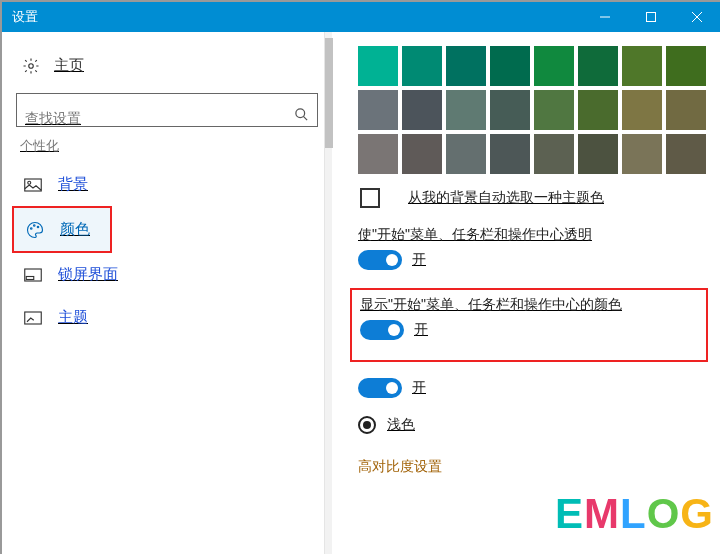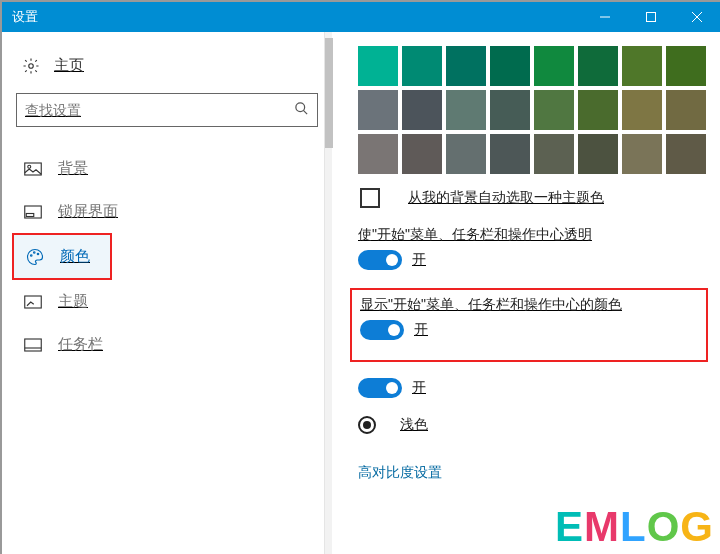--- a/index.html
+++ b/index.html
@@ -4,46 +4,46 @@
 <style>
   * { box-sizing: border-box; margin: 0; padding: 0; font-family: "Microsoft YaHei", "Segoe UI", sans-serif; }
   html, body { width: 720px; height: 554px; overflow: hidden; background: #fff; border: 1px solid #999; }
   .titlebar { height: 30px; background: #008dd3; color: #fff; display: flex; align-items: center; padding-left: 10px; font-size: 13px; }
   .titlebar .spacer { flex: 1; }
   .titlebar .winbtn { width: 46px; height: 30px; display: flex; align-items: center; justify-content: center; color: #fff; font-size: 12px; }
   .titlebar .winbtn.close { width: 46px; }
   .body { display: flex; height: calc(100% - 30px); text-decoration: underline; }
   .sidebar { width: 330px; padding: 18px 10px 0 10px; position: relative; }
   .home-row { display: flex; align-items: center; gap: 14px; padding: 6px 10px; color: #333; font-size: 15px; margin-bottom: 12px; }
-  .searchbox { display: flex; align-items: center; border: 1px solid #666; height: 34px; margin: 0 4px 20px 4px; }
+  .searchbox { display: flex; align-items: flex-end; border: 1px solid #666; height: 34px; margin: 0 4px 10px 4px; }
   .searchbox input { flex: 1; border: none; outline: none; font-size: 14px; padding: 0 8px; color: #666; background: transparent; }
   .searchbox .sicon { width: 32px; text-align: center; color: #555; }
   .section-label { color: #777; font-size: 13px; padding: 0 8px 8px 8px; }
-  .navitem { display: flex; align-items: center; gap: 16px; padding: 12px 12px; font-size: 15px; color: #737373; }
+  .navitem { display: flex; align-items: center; gap: 16px; padding: 12px 12px; font-size: 15px; color: #1d4ed8; }
   .navitem.active { border: 2px solid #e22; color: #0069b7; background: #eef6fb; width: 100px; margin-left: 0; }
   .navitem.active .nicon svg *, .navitem.active .nlabel { color: #0069b7; }
   .divider { position: absolute; right: 0; top: 0; bottom: 0; width: 8px; background: #f2f2f2; border-left: 1px solid #e5e5e5; }
   .divider .thumb { width: 8px; height: 110px; background: #c2c2c2; margin-top: 6px; }
   .main { flex: 1; padding: 14px 20px 0 26px; overflow: hidden; position: relative; color: #222; }
   .swatches { display: grid; grid-template-columns: repeat(8, 40px); grid-auto-rows: 40px; gap: 4px; margin-bottom: 14px; }
   .swatch { width: 40px; height: 40px; }
   .check-row { display: flex; align-items: center; gap: 28px; font-size: 14px; margin: 8px 0 18px 2px; }
   .check-row .box { width: 20px; height: 20px; border: 2px solid #333; }
   .setting-label { font-size: 14px; margin-bottom: 6px; }
   .toggle-row { display: flex; align-items: center; gap: 10px; margin-bottom: 18px; }
   .toggle { width: 44px; height: 20px; background: #0d7dd6; border-radius: 10px; position: relative; }
   .toggle .knob { width: 12px; height: 12px; background: #fff; border-radius: 50%; position: absolute; top: 4px; right: 4px; }
   .toggle-state { font-size: 14px; }
   .hl-box { border: 2px solid #e22; padding: 6px 8px 2px 8px; margin: 0 -8px 16px -8px; }
   .mode-label { font-size: 14px; margin: 6px 0 8px 0; }
-  .radio-row { display: flex; align-items: center; gap: 24px; font-size: 14px; }
+  .radio-row { display: flex; align-items: center; gap: 11px; font-size: 14px; }
   .radio { width: 18px; height: 18px; border: 2px solid #222; border-radius: 50%; display: flex; align-items: center; justify-content: center; }
   .radio.sel::after { content: ""; width: 8px; height: 8px; background: #222; border-radius: 50%; }
-  .link { color: #0369a1; font-size: 14px; margin-top: 30px; display: inline-block; }
-  .emlog { position: absolute; right: 6px; bottom: 3px; font-weight: 800; font-size: 42px; letter-spacing: 1px; font-family: Arial, sans-serif; margin-top: 9px; }
+  .link { color: #a16207; font-size: 14px; margin-top: 24px; display: inline-block; }
+  .emlog { position: absolute; right: 6px; bottom: 16px; font-weight: 800; font-size: 42px; letter-spacing: 1px; font-family: Arial, sans-serif; margin-top: 9px; }
   .emlog span:nth-child(1){color:#00bdb6}
   .emlog span:nth-child(2){color:#e8396b}
   .emlog span:nth-child(3){color:#30a3ff}
   .emlog span:nth-child(4){color:#60c74a}
   .emlog span:nth-child(5){color:#f7b416}
   .nicon { width:18px; display:flex; align-items:center; justify-content:center; }
 </style>
 </head>
 <body>
 
@@ -83,74 +83,66 @@
     <div class="searchbox">
       <input placeholder="查找设置" style="">
       <span class="sicon">
         <svg width="15" height="15" viewBox="0 0 24 24" fill="none" stroke="#555" stroke-width="2">
             <circle cx="10" cy="10" r="7"></circle>
             <line x1="15" y1="15" x2="21" y2="21"></line>
           </svg>
       </span>
     </div>
 
+    <div class="section-label">个性化</div>
 
     <div class="navitem">
       <span class="nicon">
         <svg width="18" height="14" viewBox="0 0 24 18" fill="none" stroke="#333" stroke-width="1.5">
             <rect x="1" y="1" width="22" height="16"></rect>
             <circle cx="7" cy="6" r="2"></circle>
             <path d="M1 14l6-5 5 4 4-3 7 6"></path>
           </svg>
       </span>
       <span class="nlabel">背景</span>
-    </div>
-
-    <div class="navitem">
-      <span class="nicon">
-        <svg width="18" height="14" viewBox="0 0 24 18" fill="none" stroke="#333" stroke-width="1.5">
-            <rect x="1" y="1" width="22" height="16"></rect>
-            <rect x="3" y="11" width="10" height="4"></rect>
-          </svg>
-      </span>
-      <span class="nlabel">锁屏界面</span>
     </div>
 
     <div class="navitem active">
       <span class="nicon">
         <svg width="18" height="18" viewBox="0 0 24 24" fill="none" stroke="#0069b7" stroke-width="1.5">
             <path d="M12 2a10 10 0 100 20c2 0 2-2 1-3s0-3 2-3h3a4 4 0 004-4A10 10 0 0012 2z"></path>
             <circle cx="7" cy="10" r="1"></circle>
             <circle cx="11" cy="6" r="1"></circle>
             <circle cx="16" cy="8" r="1"></circle>
           </svg>
       </span>
       <span class="nlabel">颜色</span>
     </div>
 
     <div class="navitem">
       <span class="nicon">
         <svg width="18" height="14" viewBox="0 0 24 18" fill="none" stroke="#333" stroke-width="1.5">
             <rect x="1" y="1" width="22" height="16"></rect>
-            <path d="M4 14l5-5 4 3"></path>
-          </svg>
-      </span>
-      <span class="nlabel">主题</span>
-    </div>
-
+            <rect x="3" y="11" width="10" height="4"></rect>
+          </svg>
+      </span>
+      <span class="nlabel">锁屏界面</span>
+    </div>
 
     <div class="navitem">
       <span class="nicon">
         <svg width="18" height="14" viewBox="0 0 24 18" fill="none" stroke="#333" stroke-width="1.5">
             <rect x="1" y="1" width="22" height="16"></rect>
-            <line x1="1" y1="13" x2="23" y2="13"></line>
-          </svg>
-      </span>
-      <span class="nlabel">任务栏</span>
-    </div>
+            <path d="M4 14l5-5 4 3"></path>
+          </svg>
+      </span>
+      <span class="nlabel">主题</span>
+    </div>
+
+
 
     <div class="divider">
         <div class="thumb"></div>
       </div>
   </div>
 
   <div class="main">
     <div class="swatches" id="swatch-grid">
         <div class="swatch" style="background: rgb(0, 178, 148);"></div>
         <div class="swatch" style="background: rgb(0, 138, 115);"></div>

